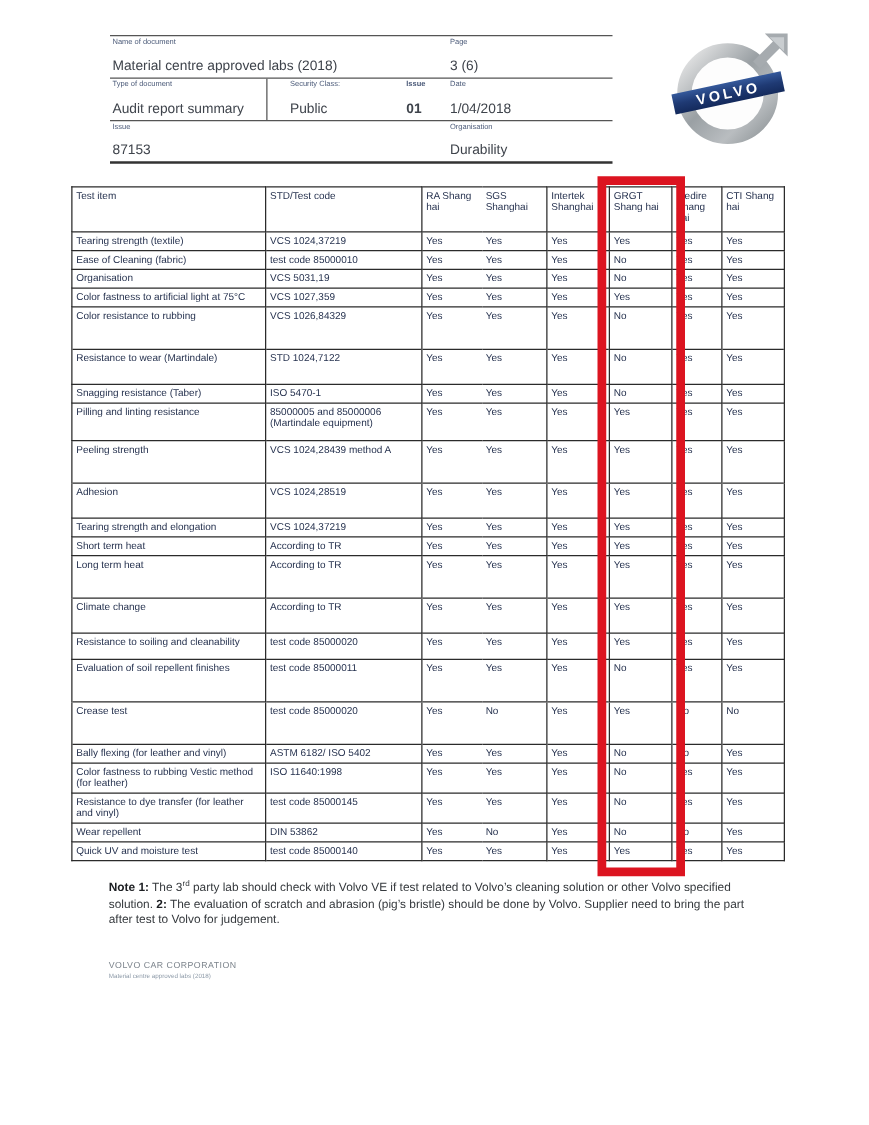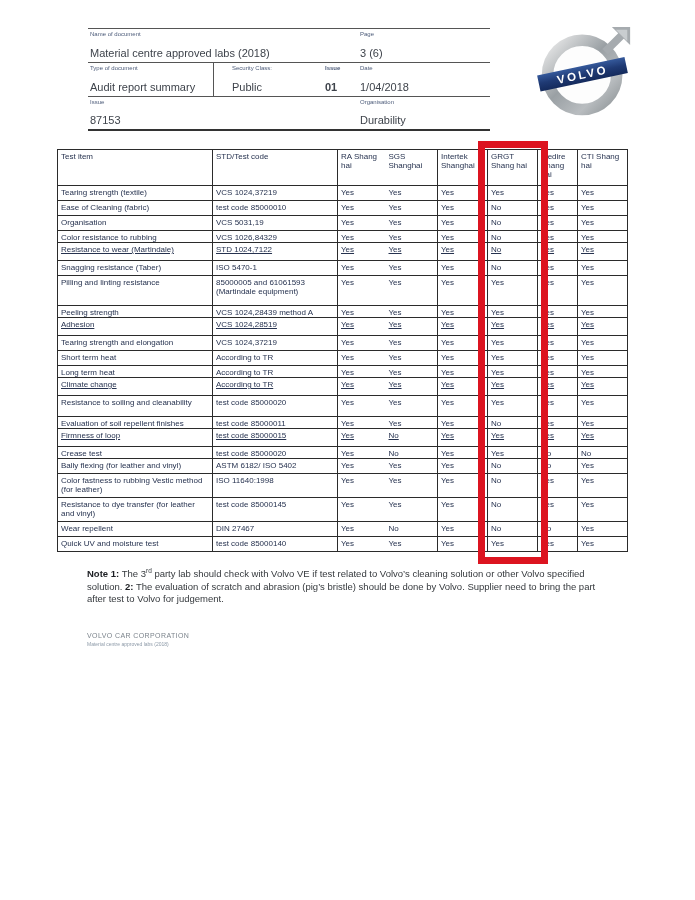--- a/index.html
+++ b/index.html
@@ -33,22 +33,22 @@
     margin-bottom:3px;letter-spacing:0.1px;}
 
   .table-wrap{position:relative;}
   table{border-collapse:collapse;table-layout:fixed;width:570px;
     font-size:8px;line-height:9px;color:var(--ink);}
   th,td{border:1px solid var(--line);vertical-align:top;text-align:left;
     padding:2px 3px 3px 3px;overflow:hidden;}
   th{font-weight:normal;height:36px;}
   .no-right{border-right:0;}
   .no-left{border-left:0;}
-  tr.pair-top td{border-bottom:0;padding-bottom:0;}
-  tr.pair-bottom td{padding-bottom:6px;text-decoration:underline;}
+  tr.pair-top td{border-bottom:0;padding-bottom:22px;}
+  tr.pair-bottom td{padding-bottom:16px;}
   tr.xpad td{padding-bottom:9px;}
 
   
   .highlight-box{position:absolute;left:421px;top:-8px;bottom:-12px;width:70px;
     border:7px solid var(--red);pointer-events:none;z-index:5;}
 
   
   .note{margin:13px 18px 0 30px;font-size:9.5px;line-height:12.5px;color:#35393d;}
   .note b{color:#1c1e22;}
   sup{font-size:6.5px;}
@@ -167,20 +167,30 @@
             <tr>
               <td>Organisation</td>
               <td>VCS 5031,19</td>
               <td class="no-right">Yes</td>
               <td class="no-left">Yes</td>
               <td>Yes</td>
               <td>No</td>
               <td>Yes</td>
               <td>Yes</td>
             </tr>
+            <tr>
+              <td>Color fastness to artificial light at 75°C</td>
+              <td>VCS 1027,359</td>
+              <td class="no-right">Yes</td>
+              <td class="no-left">Yes</td>
+              <td>Yes</td>
+              <td>Yes</td>
+              <td>Yes</td>
+              <td>Yes</td>
+            </tr>
             <tr class="pair-top">
               <td>Color resistance to rubbing</td>
               <td>VCS 1026,84329</td>
               <td class="no-right">Yes</td>
               <td class="no-left">Yes</td>
               <td>Yes</td>
               <td>No</td>
               <td>Yes</td>
               <td>Yes</td>
             </tr>
@@ -199,21 +209,21 @@
               <td>ISO 5470-1</td>
               <td class="no-right">Yes</td>
               <td class="no-left">Yes</td>
               <td>Yes</td>
               <td>No</td>
               <td>Yes</td>
               <td>Yes</td>
             </tr>
             <tr class="xpad">
               <td>Pilling and linting resistance</td>
-              <td>85000005 and 61061593 (Martindale equipment)</td>
+              <td>85000005 and 85000006 (Martindale equipment)</td>
               <td class="no-right">Yes</td>
               <td class="no-left">Yes</td>
               <td>Yes</td>
               <td>Yes</td>
               <td>Yes</td>
               <td>Yes</td>
             </tr>
             <tr class="pair-top">
               <td>Peeling strength</td>
               <td>VCS 1024,28439 method A</td>
@@ -287,30 +297,20 @@
             <tr class="pair-top">
               <td>Evaluation of soil repellent finishes</td>
               <td>test code 85000011</td>
               <td class="no-right">Yes</td>
               <td class="no-left">Yes</td>
               <td>Yes</td>
               <td>No</td>
               <td>Yes</td>
               <td>Yes</td>
             </tr>
-            <tr class="pair-bottom">
-              <td>Firmness of loop</td>
-              <td>test code 85000015</td>
-              <td class="no-right">Yes</td>
-              <td class="no-left">No</td>
-              <td>Yes</td>
-              <td>Yes</td>
-              <td>Yes</td>
-              <td>Yes</td>
-            </tr>
             <tr class="pair-top">
               <td>Crease test</td>
               <td>test code 85000020</td>
               <td class="no-right">Yes</td>
               <td class="no-left">No</td>
               <td>Yes</td>
               <td>Yes</td>
               <td>No</td>
               <td>No</td>
             </tr>
@@ -339,21 +339,21 @@
               <td>test code 85000145</td>
               <td class="no-right">Yes</td>
               <td class="no-left">Yes</td>
               <td>Yes</td>
               <td>No</td>
               <td>Yes</td>
               <td>Yes</td>
             </tr>
             <tr>
               <td>Wear repellent</td>
-              <td>DIN 27467</td>
+              <td>DIN 53862</td>
               <td class="no-right">Yes</td>
               <td class="no-left">No</td>
               <td>Yes</td>
               <td>No</td>
               <td>No</td>
               <td>Yes</td>
             </tr>
             <tr>
               <td>Quick UV and moisture test</td>
               <td>test code 85000140</td>

